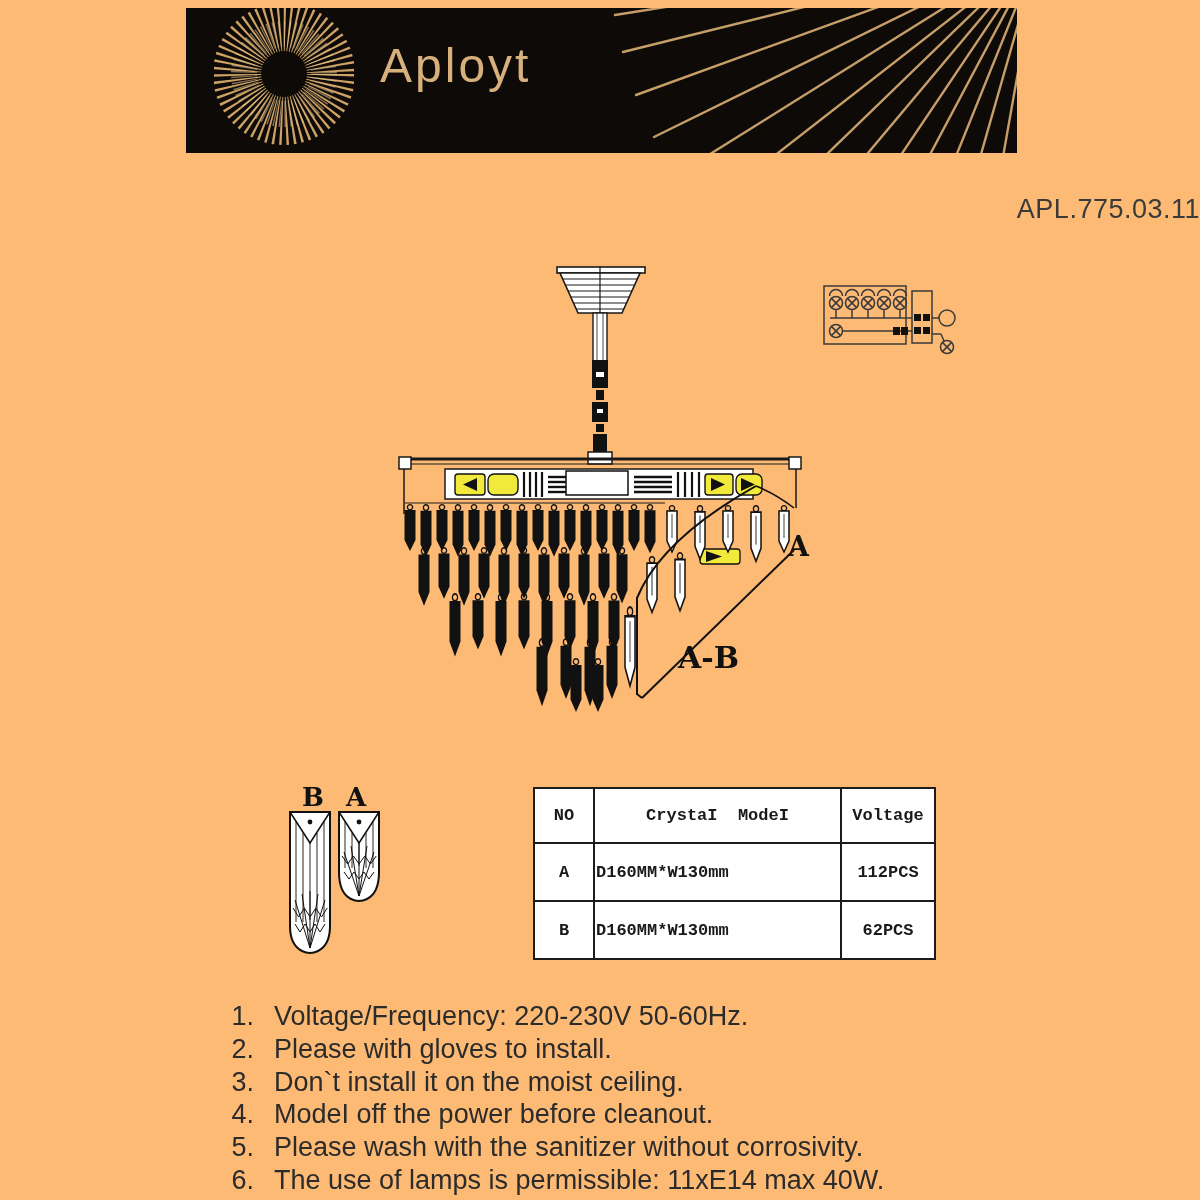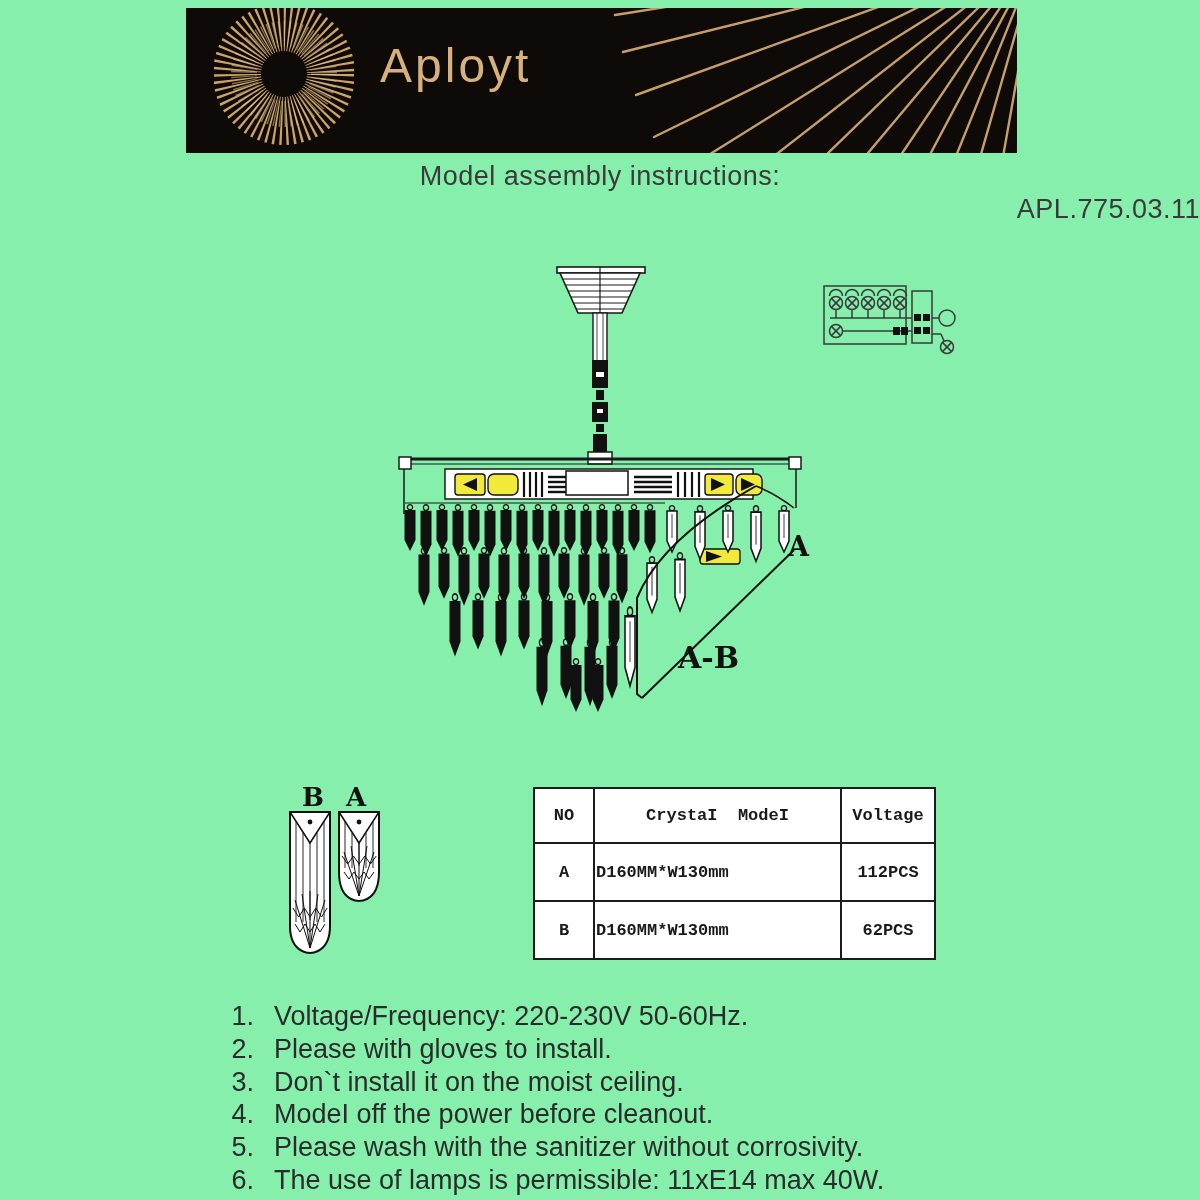--- a/index.html
+++ b/index.html
@@ -1,16 +1,16 @@
 <!DOCTYPE html>
 <html><head>
 <meta charset="utf-8">
 <style>
   html,body{margin:0;padding:0;background:#fff;}
-  .page{position:relative;width:1200px;height:1200px;background:#86efac;overflow:hidden;
+  .page{position:relative;width:1200px;height:1200px;background:#fdba74;overflow:hidden;
         font-family:"Liberation Sans",sans-serif;color:#2e2e2e;}
 
   
   .banner{position:absolute;left:186px;top:8px;width:831px;height:145px;background:#0d0a08;overflow:hidden;}
   .banner-rays{position:absolute;left:0;top:0;}
   .sunburst{position:absolute;left:28px;top:0px;}
   .brand-name{position:absolute;left:194px;top:30px;font-size:48px;font-weight:400;
               letter-spacing:3px;color:#d7b07c;}
 
   
@@ -67,21 +67,20 @@
       </g>
     </svg>
     <svg class="sunburst" width="140" height="140" viewBox="0 0 140 140">
       <circle cx="70" cy="66" r="44" fill="none" stroke="#cfa265" stroke-width="54" stroke-dasharray="1.6 3.1"></circle>
       <circle cx="70" cy="66" r="40" fill="none" stroke="#e8c890" stroke-width="26" stroke-dasharray="1.2 3.5" opacity="0.55"></circle>
       <circle cx="70" cy="66" r="23" fill="#0d0a08"></circle>
     </svg>
     <div class="brand-name">Aployt</div>
   </div>
 
-  <div class="title">Model assembly instructions:</div>
   <div class="model-no">APL.775.03.11</div>
 
   <svg class="chandelier-svg" width="440" height="480" viewBox="380 255 440 735" preserveAspectRatio="none">
   </svg>
   <svg class="chandelier-svg" width="440" height="480" viewBox="380 255 440 480">
     <defs>
       <g id="pb">
         <circle cx="0" cy="3.2" r="2.6" fill="none" stroke="#111" stroke-width="1.3"></circle>
         <path d="M-5.5,6 h11 v30 l-5.5,11 l-5.5,-11 z" fill="#111"></path>
       </g>

